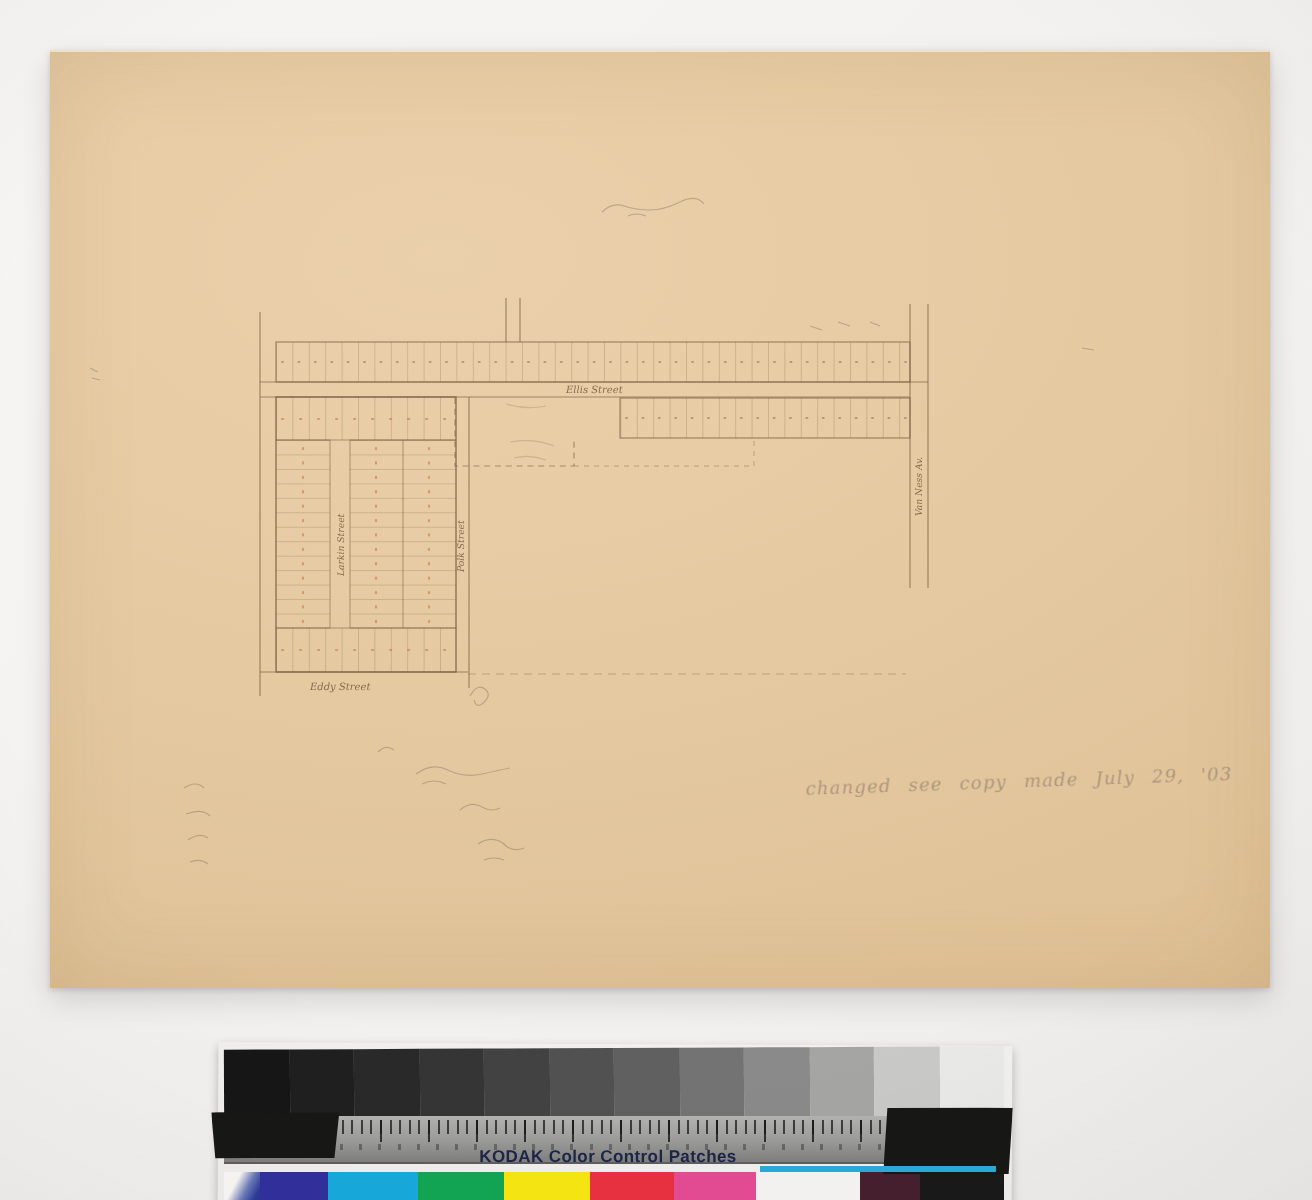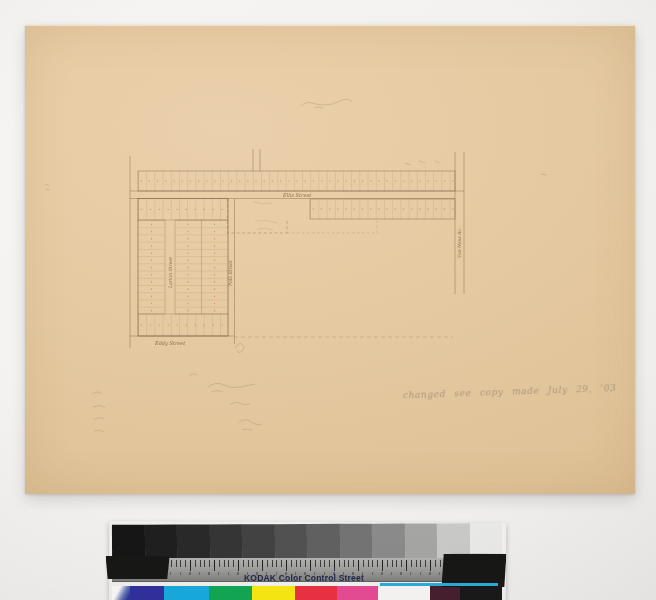--- a/index.html
+++ b/index.html
@@ -177,21 +177,21 @@
         <div style="background: rgb(201, 201, 199);"></div>
         <div style="background: rgb(233, 233, 231);"></div>
       </div>
 
     <div class="ruler">
       <div class="ticks"></div>
       <div class="ticks-major"></div>
       <div class="nums"></div>
     </div>
 
-    <div class="kodak-title">KODAK Color Control Street</div>
+    <div class="kodak-title">KODAK Color Control Patches</div>
 
     <div class="tape tape-l"></div>
     <div class="tape tape-r"></div>
     <div class="cyan-stripe"></div>
 
     <div class="colors">
       <div class="sliver"></div>
 
     <div style="background: rgb(49, 48, 154); width: 34px;"></div>
         <div style="background: rgb(24, 167, 217); width: 45px;"></div>

